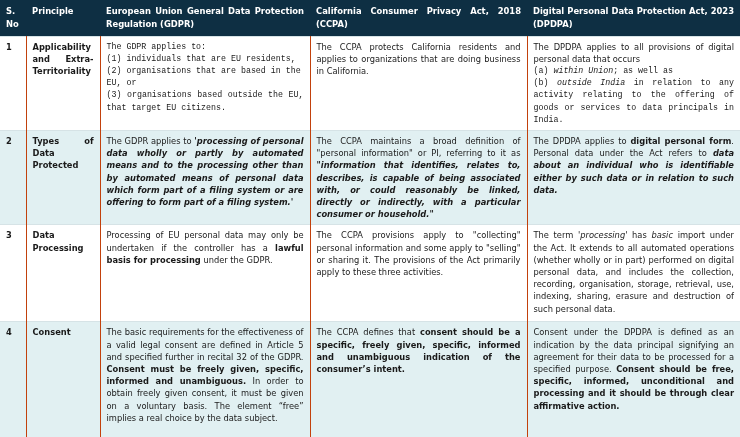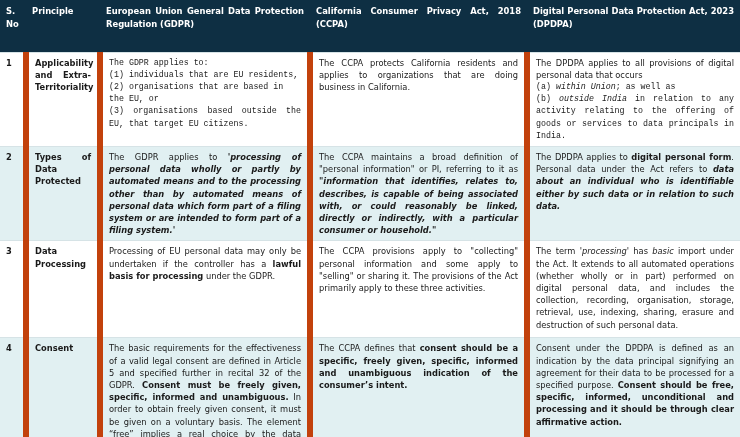--- a/index.html
+++ b/index.html
@@ -1,22 +1,22 @@
 <!DOCTYPE html>
 <html><head>
 <meta charset="utf-8">
 <style>
   html, body { margin:0; padding:0; background:#ffffff; }
   body { width:740px; height:437px; overflow:hidden; font-family:"DejaVu Sans", sans-serif; color:#1a1a1a; }
   table { border-collapse:collapse; width:740px; table-layout:fixed; font-size:8.3px; line-height:12.2px; }
   col.c0 { width:26px; } col.c1 { width:74px; } col.c2 { width:210px; } col.c3 { width:217px; } col.c4 { width:213px; }
-  thead tr { background:#0e2f43; color:#ffffff; height:52px; }
+  thead tr { background:#0e2f43; color:#ffffff; height:36px; }
   th { text-align:left; vertical-align:top; font-weight:bold; padding:5px 6px 4px 6px; font-size:8.4px; line-height:12.6px; }
   th.just { text-align:justify; text-align-last:left; }
-  td { vertical-align:top; padding:4px 6px; border-left:6px solid #c2410c; text-align:justify; }
+  td { vertical-align:top; padding:4px 6px; border-left:1px solid #c2410c; text-align:justify; }
   td:first-child { border-left:none; font-weight:bold; }
   td.principle { font-weight:bold; }
   tr.r1 { height:86px; background:#ffffff; }
   tr.r2 { height:94px; background:#e1f0f2; }
   tr.r3 { height:97px; background:#ffffff; }
   tr.r4 { height:124px; background:#e1f0f2; border-bottom:2px solid #111; }
   tbody tr { border-top:1px solid #d6e3e6; }
   .line { display:block;font-family:Liberation Mono, monospace; }
   b { font-weight:bold; }
   i { font-style:italic; }
@@ -56,21 +56,21 @@
       <td>
         <span>The DPDPA applies to all provisions of digital </span><span>personal data that occurs</span>
         <span class="line"><span>(a) </span><i>within Union</i><span>; as well as</span></span>
         <span class="line"><span>(b) </span><i>outside India</i><span> in relation to any activity relating to the offering of goods or services to data principals in India.</span></span>
       </td>
     </tr>
 
     <tr class="r2">
       <td>2</td>
       <td class="principle">Types of Data Protected</td>
-      <td><span>The GDPR applies to </span><b><i>'processing of personal data wholly or partly by automated means and to the processing other than by automated means of personal data which form part of a filing system or are intended to form part of a filing system.'</i></b></td>
+      <td><span>The GDPR applies to </span><b><i>'processing of personal data wholly or partly by automated means and to the processing other than by automated means of personal data which form part of a filing system or are offering to form part of a filing system.'</i></b></td>
       <td><span>The CCPA maintains a broad definition of "personal information" or PI, referring to it as </span><b><i>"information that identifies, relates to, describes, is capable of being associated with, or could reasonably be linked, directly or indirectly, with a particular consumer or household."</i></b></td>
       <td><span>The DPDPA applies to </span><b>digital personal form</b><span>. Personal data under the Act refers to </span><b><i>data about an individual who is identifiable either by such data or in relation to such data.</i></b></td>
     </tr>
 
     <tr class="r3">
       <td>3</td>
       <td class="principle">Data Processing</td>
       <td><span>Processing of EU personal data may only be undertaken if the controller has a </span><b>lawful basis for processing</b><span> under the GDPR.</span></td>
       <td>The CCPA provisions apply to "collecting" personal information and some apply to "selling" or sharing it. The provisions of the Act primarily apply to these three activities.</td>
       <td><span>The term </span><i>'processing'</i><span> has </span><i>basic</i><span> import under the Act. It extends to all automated operations (whether wholly or in part) performed on digital personal data, and includes the collection, recording, organisation, storage, retrieval, use, indexing, sharing, erasure and destruction of such personal data.</span></td>

